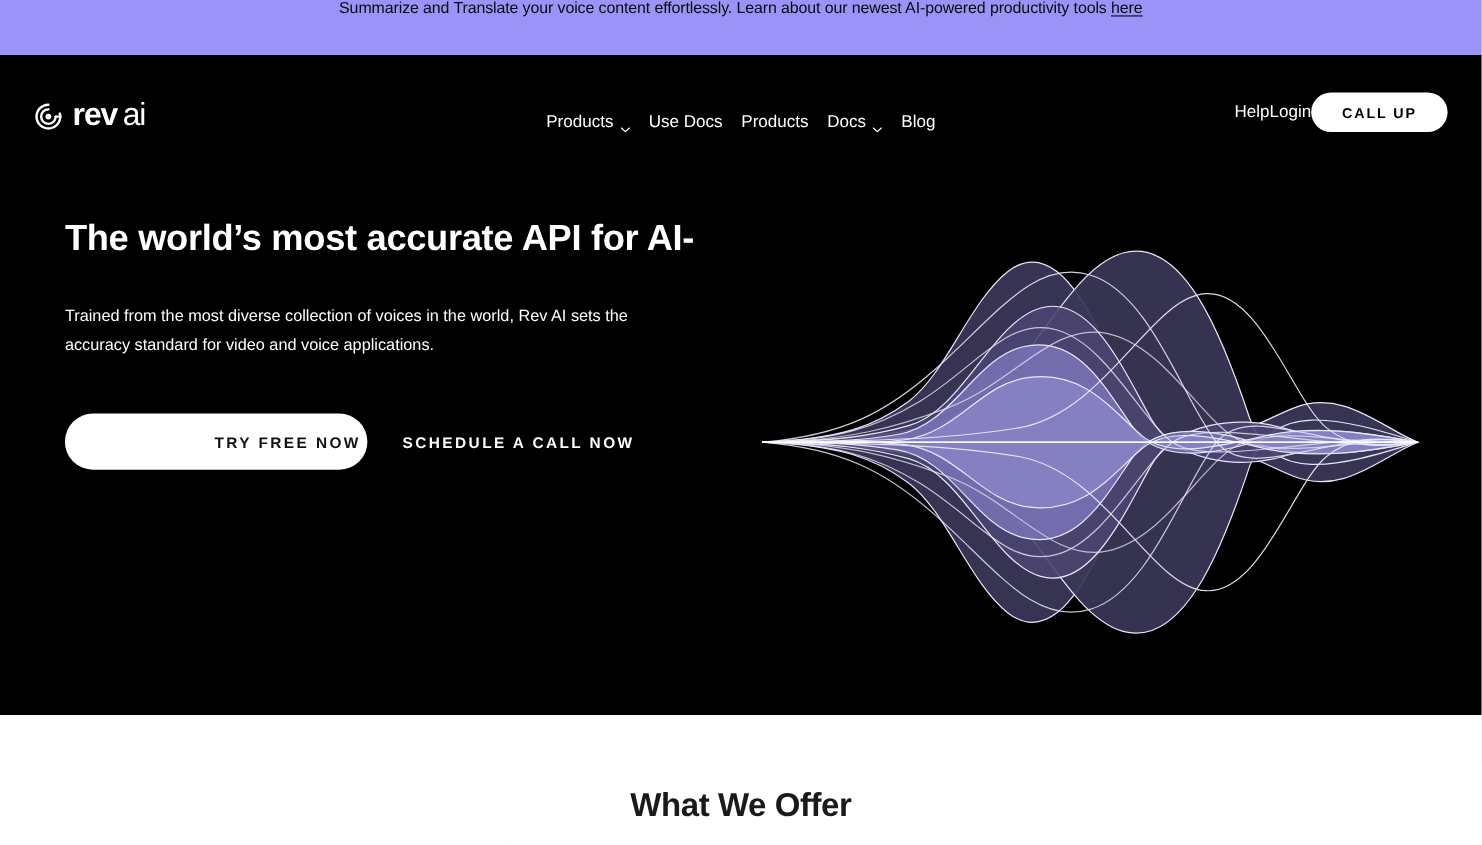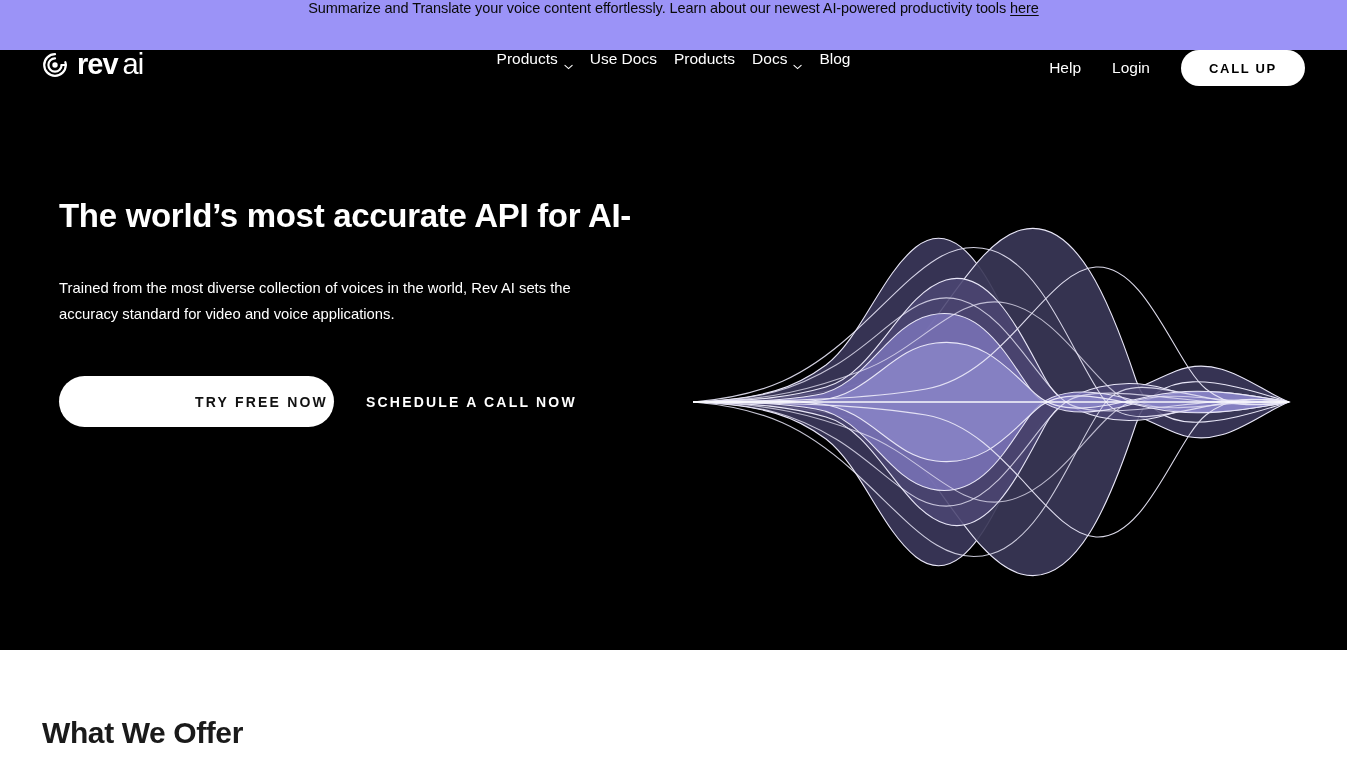--- a/index.html
+++ b/index.html
@@ -43,22 +43,22 @@
     background: #000000;
     overflow: hidden;
   }
 
   
   .site-header {
     position: relative;
     z-index: 5;
     height: 70px;
     display: flex;
-    align-items: flex-start;
-    padding: 0 42px;
+    align-items: flex-end;
+    padding: 0 31px;
     box-sizing: border-box;
   }
   .brand {
     display: flex;
     align-items: center;
     gap: 9px;
     cursor: pointer;
     user-select: none;
   }
   .brand-mark {
@@ -96,21 +96,20 @@
   .chev {
     width: 9px;
     height: 6px;
     display: inline-block;
   }
 
   .header-right {
     margin-left: auto;
     display: flex;
     align-items: center;
-    gap: 31px;
   }
   .header-right .nav-link { font-size: 15.5px; }
   .signup-btn {
     background: #ffffff;
     color: #000000;
     border: none;
     border-radius: 999px;
     height: 36px;
     padding: 0 28px;
     font-family: "Liberation Sans", sans-serif;
@@ -187,22 +186,21 @@
     z-index: 2;
   }
   .waveform svg { display: block; width: 100%; height: 100%; }
 
   
   .offer-section {
     height: 118px;
     background: #ffffff;
     display: flex;
     align-items: flex-end;
-    justify-content: flex-start;
-    margin-left: 42px;
+    justify-content: center;
   }
   .offer-title {
     margin: 0 0 18px 0;
     color: #1a1a1a;
     font-size: 30px;
     font-weight: 700;
     letter-spacing: -0.4px;
   }
 </style>
 </head>

